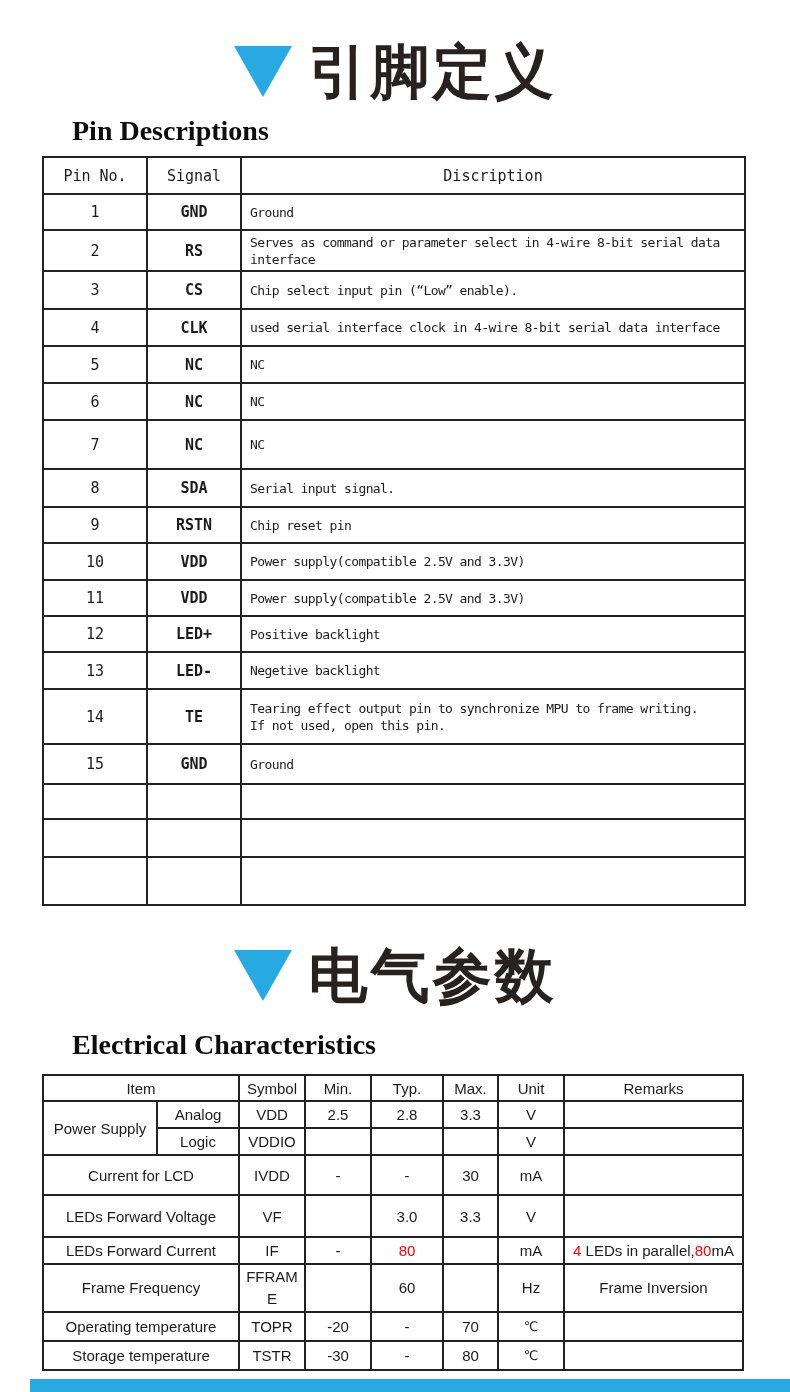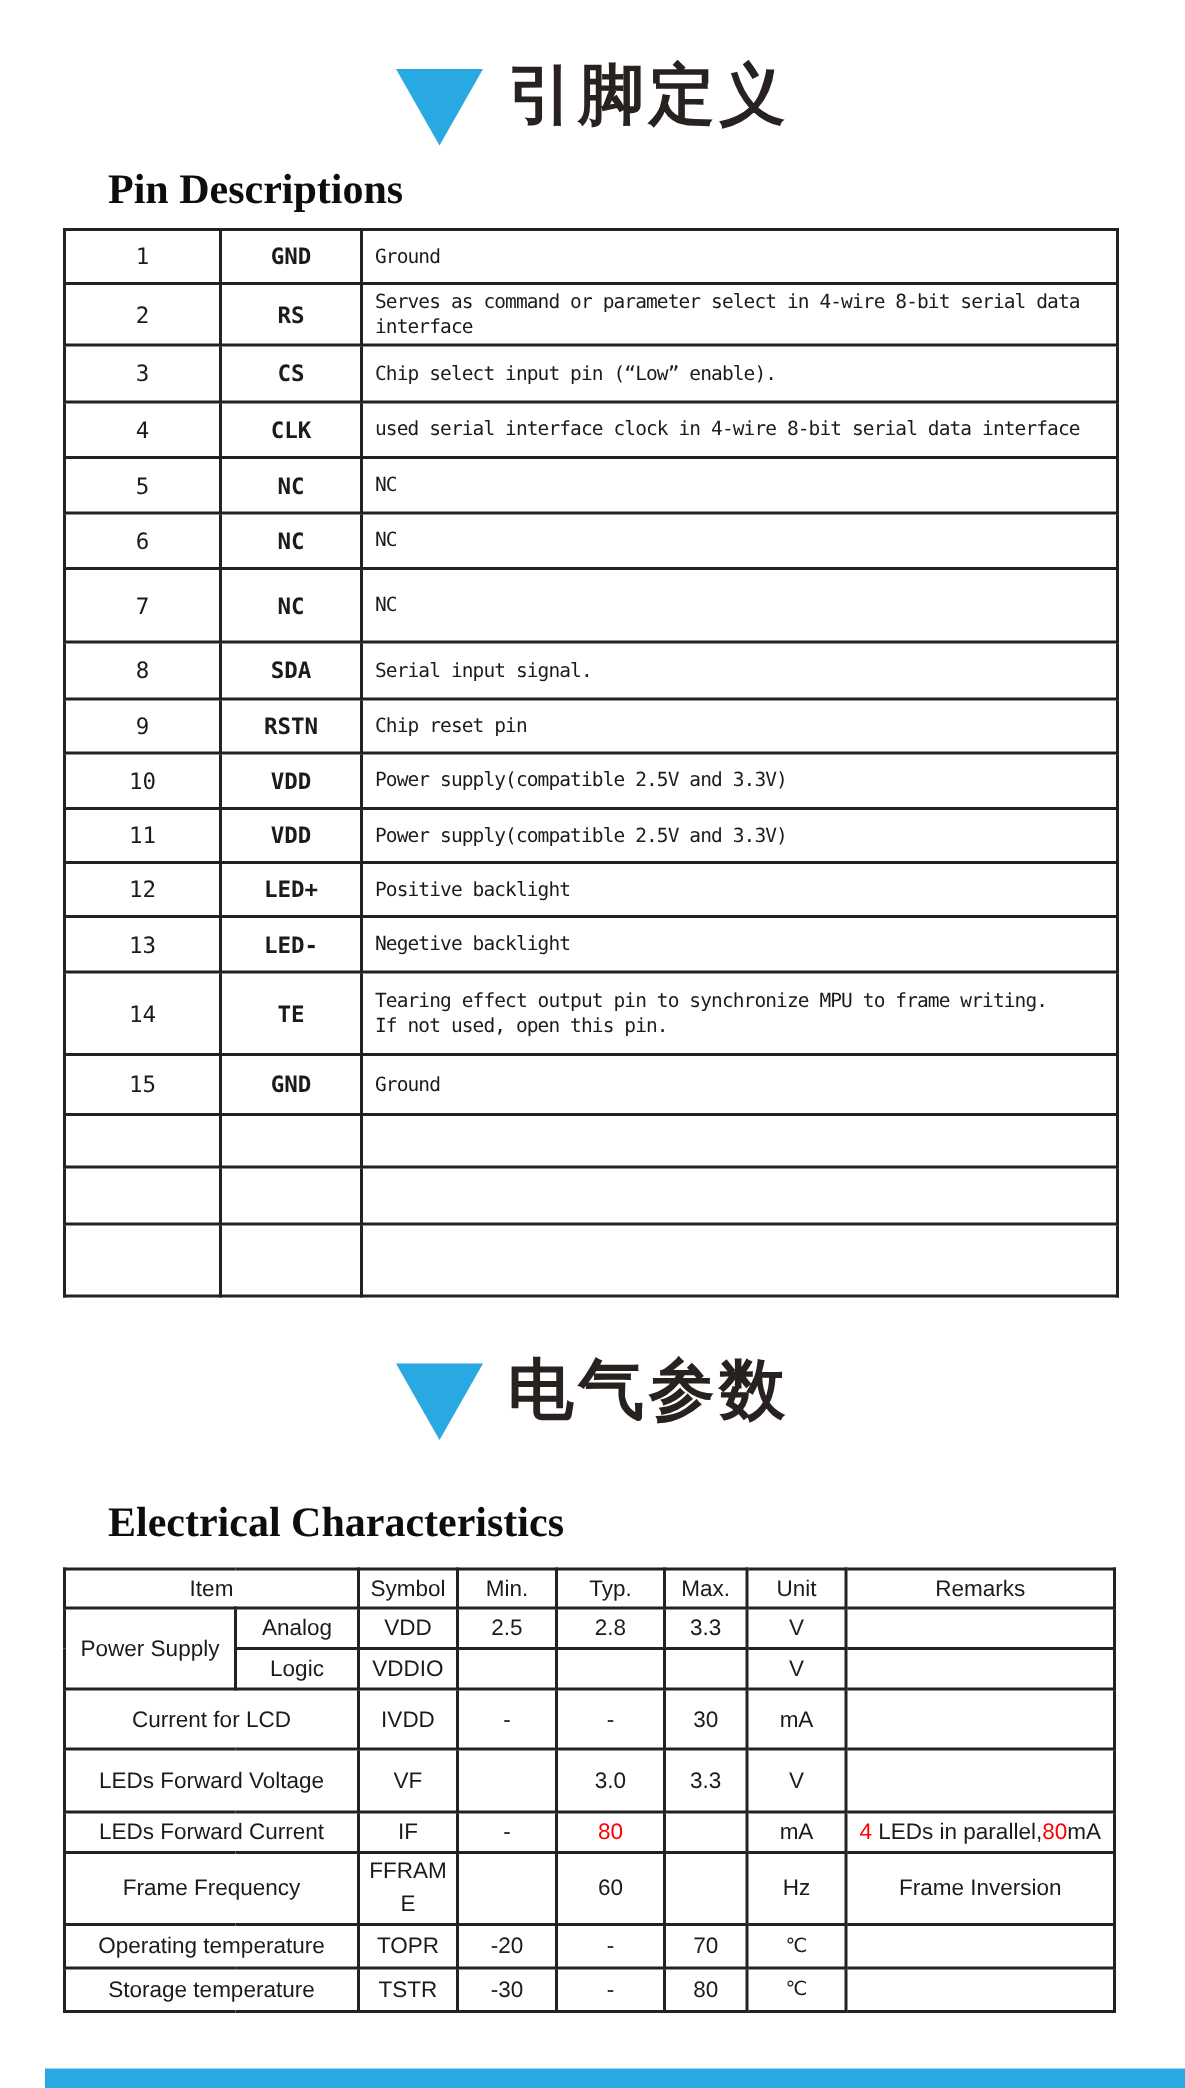--- a/index.html
+++ b/index.html
@@ -10,32 +10,32 @@
     color:#1b1b1b;
   }
   
   .sec-title { display:flex; justify-content:center; align-items:flex-start; }
   .sec-title .tri {
     width:0; height:0; margin-top:4px; margin-right:17px;
     border-left:29px solid transparent; border-right:29px solid transparent;
     border-top:51px solid #29a9e1;
   }
   .sec-title .cn {
-    font-size:44px; line-height:1.0; font-weight:bold; color:#272120;
+    font-size:59px; line-height:1.0; font-weight:bold; color:#272120;
     letter-spacing:3px; font-family:"DejaVu Sans",sans-serif;
   }
   .sub-heading {
     font-family:"Liberation Serif","DejaVu Serif",serif;
     font-weight:bold; font-size:28px; color:#0d0d0d; margin-left:72px;
   }
   #sec1 { padding-top:42px; }
   #sub1 { margin-top:14px; }
   #pin-table-wrap { margin:9px 0 0 42px; }
   #sec2 { margin-top:40px; }
-  #sub2 { margin-top:40px; }
+  #sub2 { margin-top:24px; }
   #elec-table-wrap { margin:13px 0 0 42px; }
 
   
   table { border-collapse:collapse; table-layout:fixed; background:#fff; }
   td, th { border:2px solid #222; overflow:hidden; }
 
   
   #pin-table { width:702px; font-family:"DejaVu Sans Mono",monospace; }
   #pin-table th { font-weight:normal; font-size:15px; text-align:center; vertical-align:middle; }
   #pin-table td { vertical-align:middle; }
@@ -64,20 +64,25 @@
 <div id="sub1" class="sub-heading">Pin Descriptions</div>
 
 <div id="pin-table-wrap">
 <table id="pin-table">
   <colgroup>
         <col style="width:104px">
         <col style="width:94px">
         <col style="width:504px">
       </colgroup>
   <tbody>
+        <tr style="height:37px">
+    <th>Pin No.</th>
+    <th>Signal</th>
+    <th>Discription</th>
+  </tr>
   <tr style="height:36px">
     <td class="c-pin">1</td>
     <td class="c-sig">GND</td>
     <td class="c-desc">
             <div>Ground</div>
           </td>
   </tr>
   <tr style="height:41px">
     <td class="c-pin">2</td>
     <td class="c-sig">RS</td>

